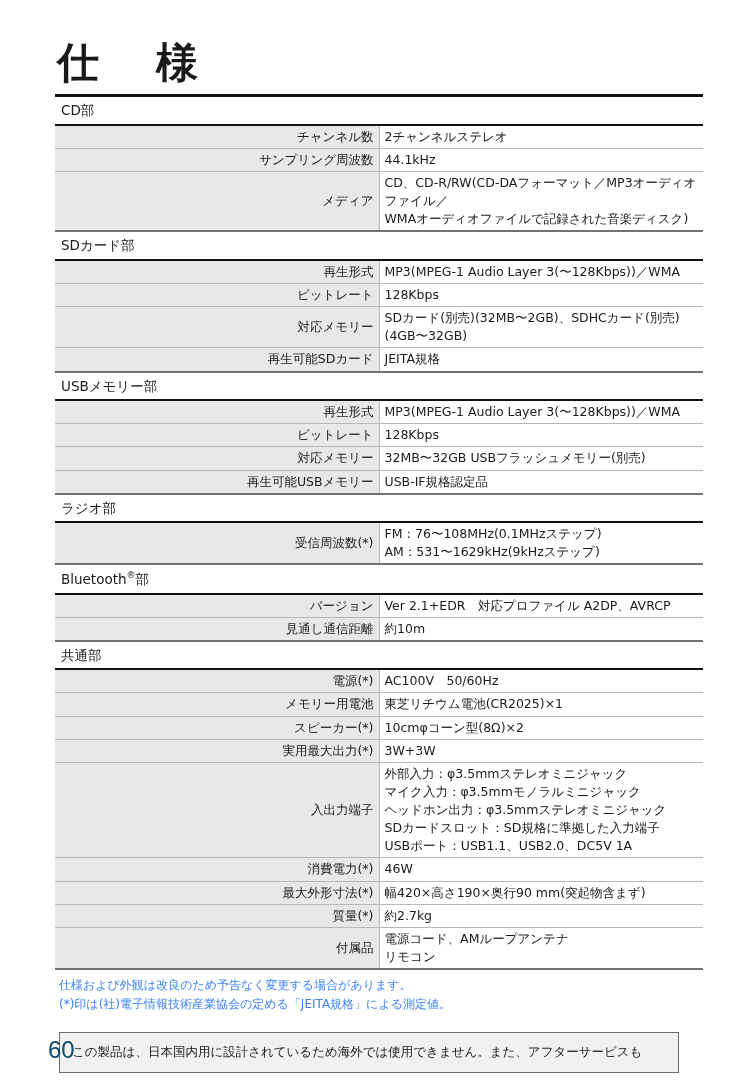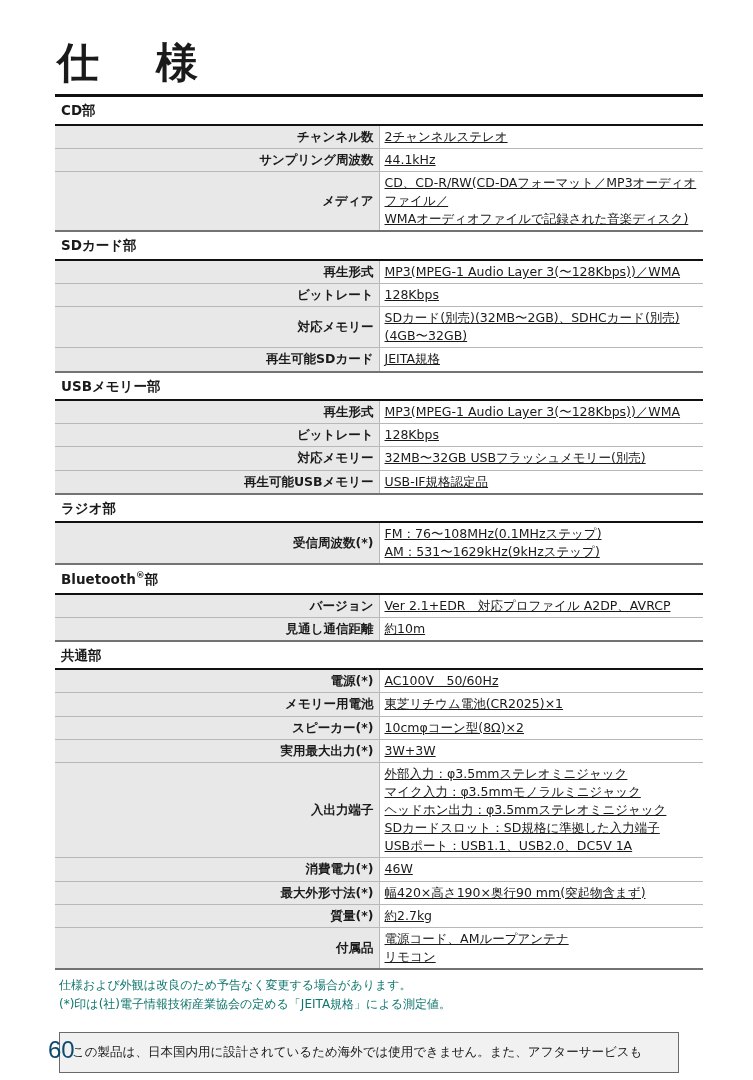--- a/index.html
+++ b/index.html
@@ -47,58 +47,57 @@
     table-layout: fixed;
   }
   table.spec td {
     padding: 2px 5px;
     vertical-align: middle;
     line-height: 1.45;
   }
   
   tr.section td {
     font-size: 13.5px;
-    font-weight: bold;
+    font-weight: normal;
     padding: 4px 5px 3px 6px;
     border-bottom: 2px solid #111;
     background: #ffffff;
   }
   tr.section.first td {
     border-top: 0;
   }
   
   td.label {
     width: 170px;
     background: #e8e8e8;
     text-align: right;
-    font-weight: bold;
+    font-weight: normal;
     padding-right: 8px;
     border-bottom: 1px solid #b8b8b8;
     font-size: 12.5px;
   }
   td.value {
     background: #ffffff;
     border-bottom: 1px solid #b8b8b8;
     border-left: 1px solid #b8b8b8;
     padding-left: 8px;
     font-size: 12.5px;
     white-space: pre-line;
-    text-decoration: underline;
   }
   td.label.lastrow, td.value.lastrow {
     border-bottom: 2px solid #737373;
   }
   .sup {
     font-size: 9px;
     vertical-align: super;
   }
   .notes {
     margin-top: 6px;
     font-size: 12px;
-    color: #0f766e;
+    color: #3b82f6;
     line-height: 1.6;
     padding-left: 4px;
   }
   .notice-box {
     margin-top: 18px;
     margin-left: 4px;
     border: 1px solid #6a6a6a;
     background: #f1f1f1;
     padding: 9px 12px 10px 12px;
     font-size: 12.5px;

